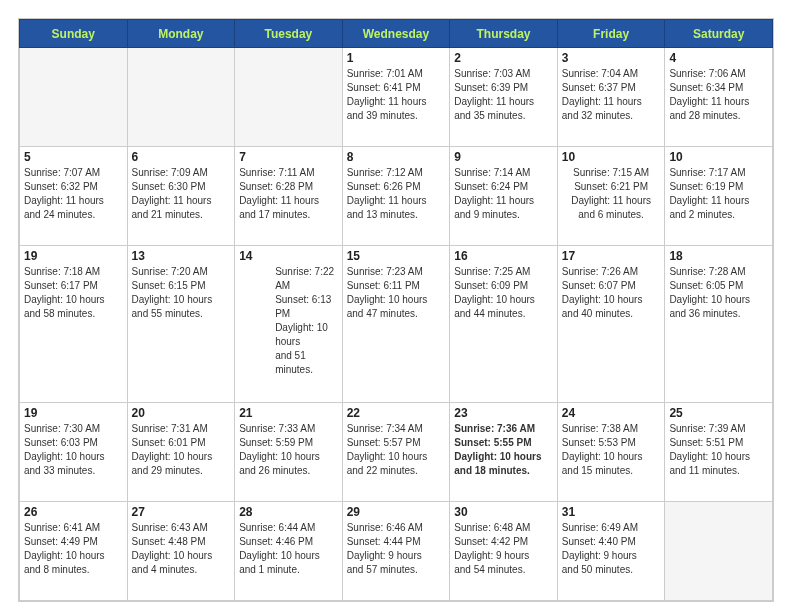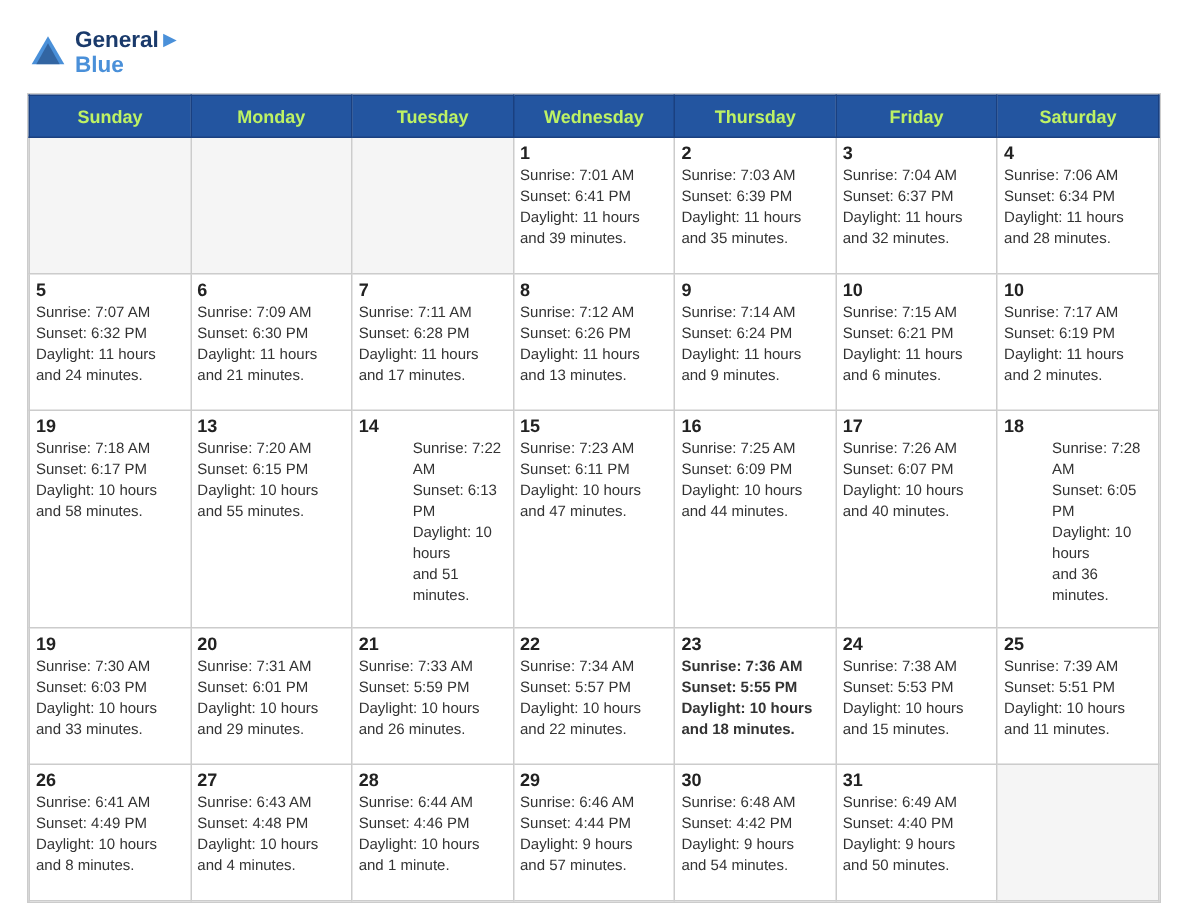--- a/index.html
+++ b/index.html
@@ -92,36 +92,20 @@
       height: 85px;
     }
     thead tr {
       height: 28px;
     }
   </style>
 </head>
 <body>
 
 <div class="page">
-  <div class="header">
-    <div class="logo">
-      <svg class="logo-icon" viewBox="0 0 36 36">
-        <polygon points="18,4 32,28 4,28" fill="#4a90d9"></polygon>
-        <polygon points="18,10 28,28 8,28" fill="#1a3a6b" opacity="0.5"></polygon>
-      </svg>
-      <div>
-        <div style="font-size:15px;font-weight:bold;color:#1a3a6b;">General<span style="color:#4a90d9;">►</span></div>
-        <div style="font-size:15px;font-weight:bold;color:#4a90d9;">Blue</div>
-      </div>
-    </div>
-    <div class="title-block">
-      <div class="month-title"></div>
-      <div class="location"></div>
-    </div>
-  </div>
 
   <div class="calendar">
     <table>
       <thead>
         <tr>
           <th class="day-header">Sunday</th>
           <th class="day-header">Monday</th>
           <th class="day-header">Tuesday</th>
           <th class="day-header">Wednesday</th>
           <th class="day-header">Thursday</th>
@@ -194,21 +178,21 @@
             </td>
             <td class="cal-cell">
               <div class="day-num">9</div>
               <div class="cell-text" style="white-space: pre-line;">Sunrise: 7:14 AM
 Sunset: 6:24 PM
 Daylight: 11 hours
 and 9 minutes.</div>
             </td>
             <td class="cal-cell">
               <div class="day-num">10</div>
-              <div class="cell-text" style="white-space: pre-line;">Sunrise: 7:15 AM
+              <div class="cell-text" style="white-space: pre-line; text-align: center;">Sunrise: 7:15 AM
 Sunset: 6:21 PM
 Daylight: 11 hours
 and 6 minutes.</div>
             </td>
             <td class="cal-cell">
               <div class="day-num">10</div>
               <div class="cell-text" style="white-space: pre-line;">Sunrise: 7:17 AM
 Sunset: 6:19 PM
 Daylight: 11 hours
 and 2 minutes.</div>
@@ -252,21 +236,21 @@
             </td>
             <td class="cal-cell">
               <div class="day-num">17</div>
               <div class="cell-text" style="white-space: pre-line;">Sunrise: 7:26 AM
 Sunset: 6:07 PM
 Daylight: 10 hours
 and 40 minutes.</div>
             </td>
             <td class="cal-cell">
               <div class="day-num">18</div>
-              <div class="cell-text" style="white-space: pre-line; margin-left: 32px;">Sunrise: 7:28 AM
+              <div class="cell-text" style="white-space: pre-line;">Sunrise: 7:28 AM
 Sunset: 6:05 PM
 Daylight: 10 hours
 and 36 minutes.</div>
             </td>
           </tr>
           <tr>
             <td class="cal-cell">
               <div class="day-num">19</div>
               <div class="cell-text" style="white-space: pre-line;">Sunrise: 7:30 AM
 Sunset: 6:03 PM

